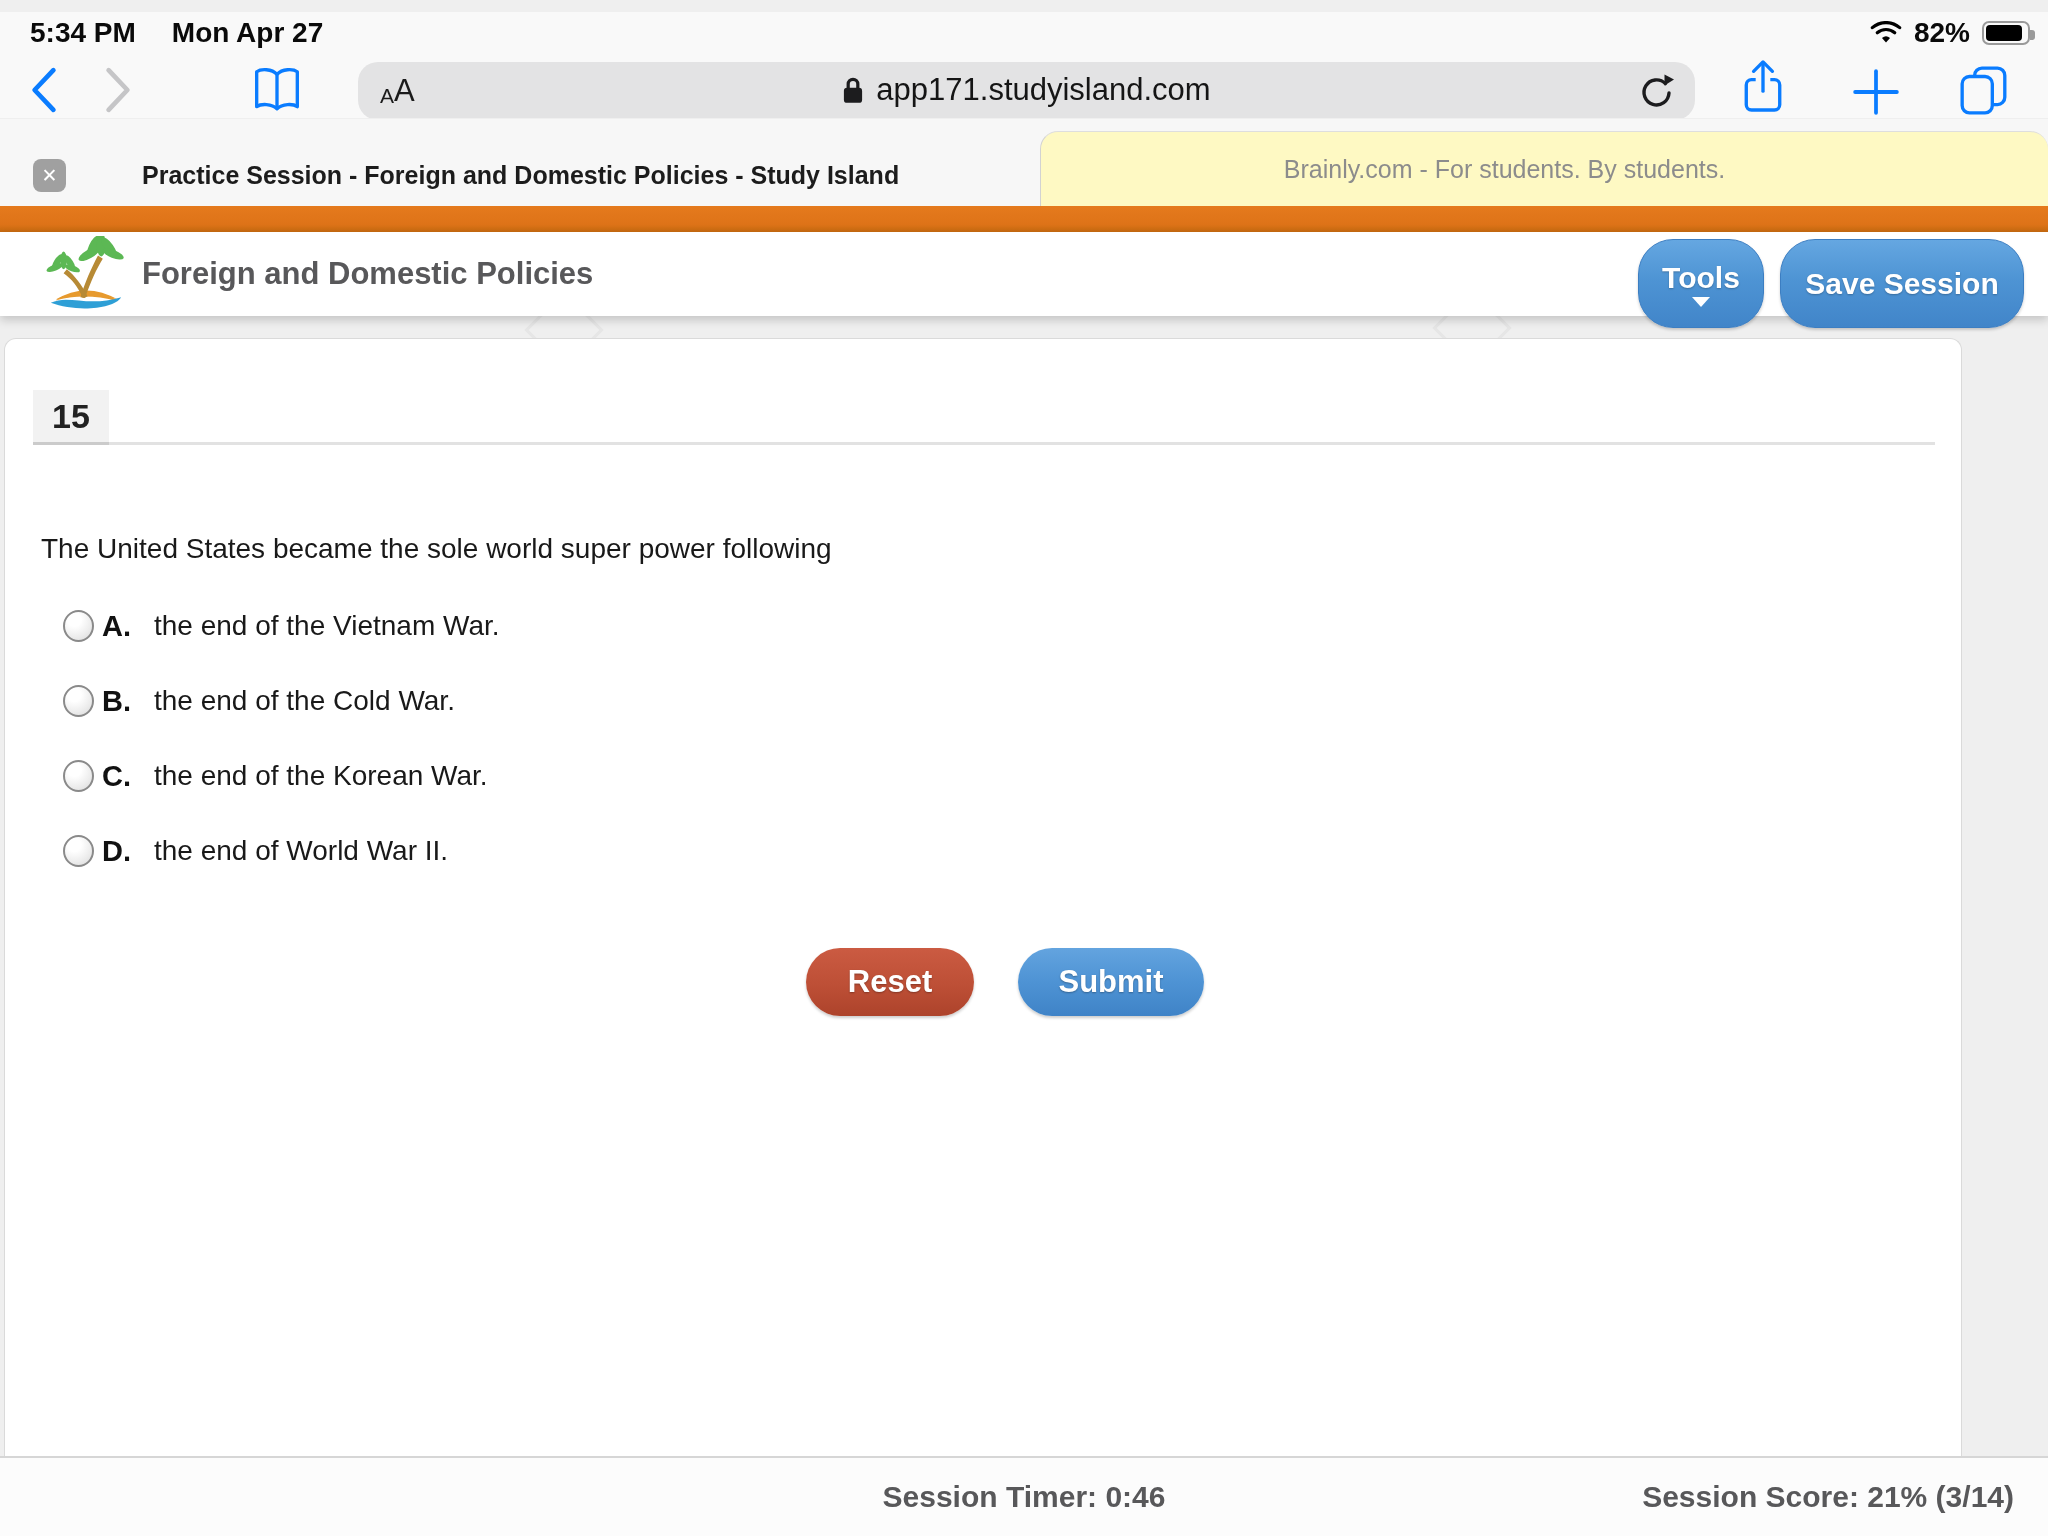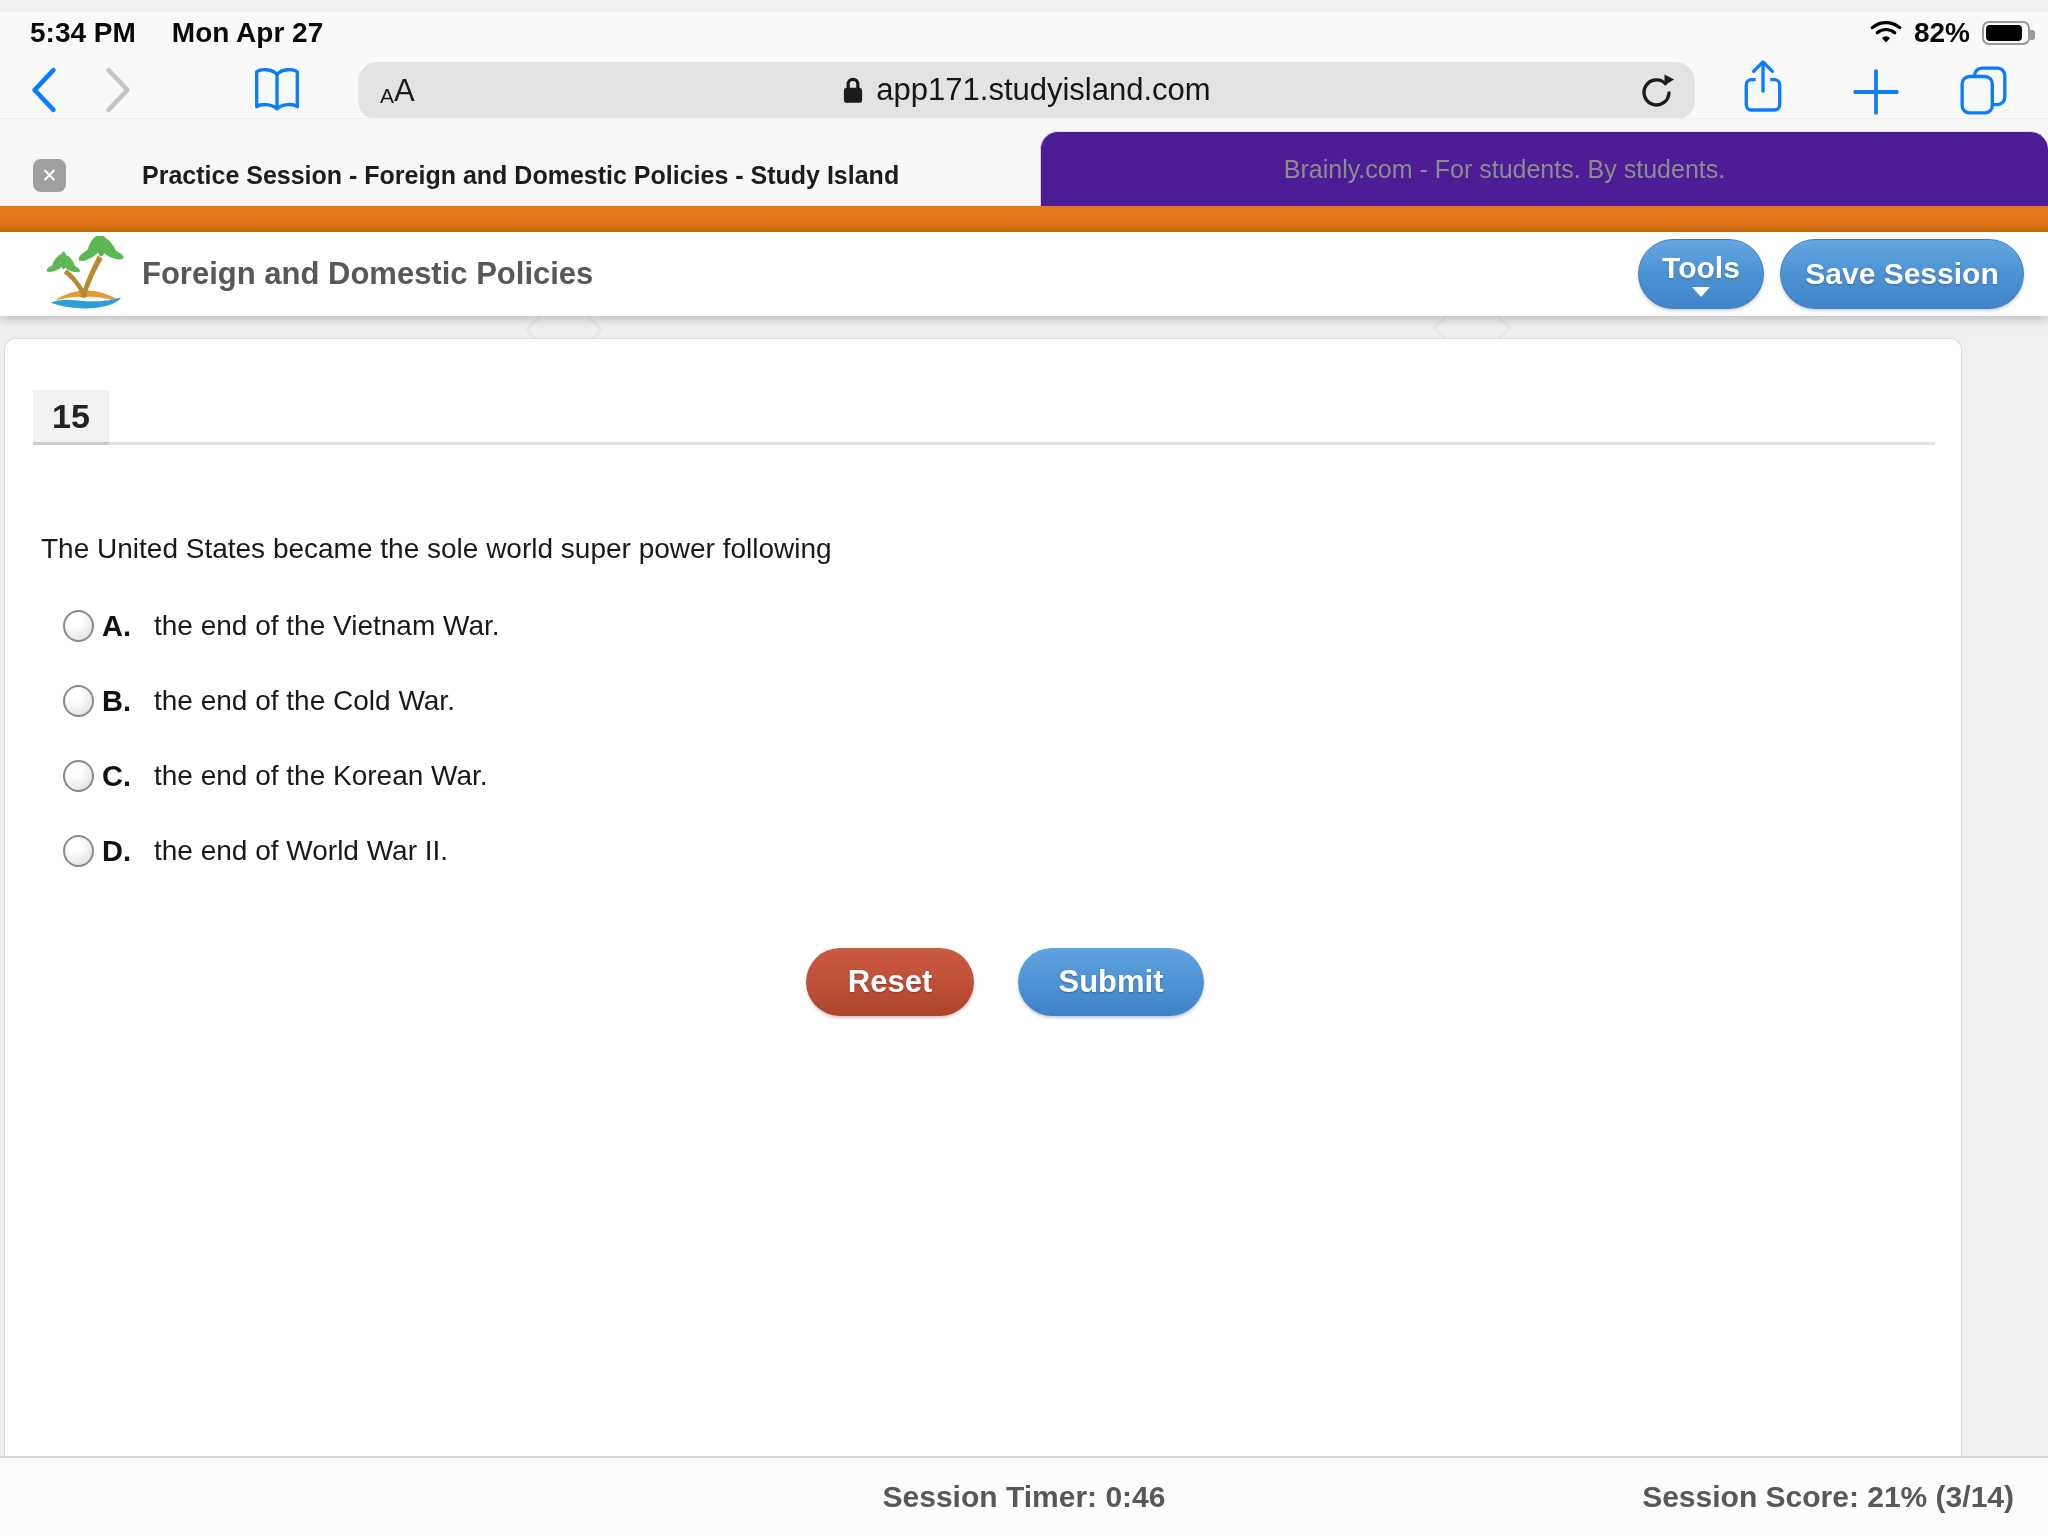--- a/index.html
+++ b/index.html
@@ -24,33 +24,33 @@
   .reader .bA { font-size:31px; align-self:center; }
   .url-center { position:absolute; left:0; right:0; top:0; height:56px; display:flex; align-items:center; justify-content:center; gap:12px;text-align:center; }
   .url-text { font-size:31px; color:#151515; }
   .url-reload { position:absolute; right:20px; top:10px; }
   
   .tab-bar { position:absolute; top:118px; left:0; width:2048px; height:88px; background:#f7f7f7; border-top:1px solid #efefef; }
   .tab-close { position:absolute; left:33px; top:40px; width:33px; height:33px; background:#a0a0a0; border-radius:8px;
                color:#fff; font-size:19px; display:flex; align-items:center; justify-content:center; }
   .tab-title-active { position:absolute; left:142px; top:40px; height:33px; display:flex; align-items:center;
                       font-size:25px; font-weight:600; color:#1c1c1c; }
-  .tab-inactive { position:absolute; left:1040px; right:0; top:12px; height:76px; background:#4c1d95;
+  .tab-inactive { position:absolute; left:1040px; right:0; top:12px; height:76px; background:#fef9c3;
                   border-radius:18px 18px 0 0; border-left:1px solid #d2d2d2; border-top:1px solid #dedede;
                   display:flex; align-items:center; justify-content:center; }
   .tab-title-inactive { font-size:25px; color:#8c8c8c; margin-left:-80px; }
   
   .orange-bar { position:absolute; top:206px; left:0; width:2048px; height:26px;
                 background:linear-gradient(#e57a1d 0%, #de7318 70%, #c66a10 100%); }
   .site-header { position:absolute; top:232px; left:0; width:2048px; height:84px; background:#fff;
                  box-shadow:0 4px 9px rgba(0,0,0,0.18); z-index:6; }
   .logo { position:absolute; left:46px; top:4px; width:80px; height:76px; }
   .site-title { position:absolute; left:142px; top:0; height:84px; display:flex; align-items:center;
                 font-size:31px; font-weight:bold; color:#58585a; }
-  .pill-btn { position:absolute; top:7px; height:70px; border-radius:35px; border:1px solid #3c7ec2;
+  .pill-btn { position:absolute; top:7px; height:89px; border-radius:35px; border:1px solid #3c7ec2;
               background:linear-gradient(#65a7e1 0%, #4e94d4 45%, #4185c9 100%);
               color:#fff; font-weight:bold; font-size:30px; display:flex; flex-direction:column;
               align-items:center; justify-content:center; text-shadow:0 1px 2px rgba(0,0,0,0.25);
               box-shadow:0 2px 3px rgba(0,0,0,0.18); cursor:pointer; font-family:"Liberation Sans",sans-serif; }
   .btn-tools { left:1638px; width:126px; }
   .btn-save { left:1780px; width:244px; }
   .caret-down { width:0; height:0; border-left:9px solid transparent; border-right:9px solid transparent;
                 border-top:10px solid #fff; margin-top:2px; }
   
   .content { position:absolute; top:316px; left:0; width:1966px; bottom:80px; background:#efefef; }

